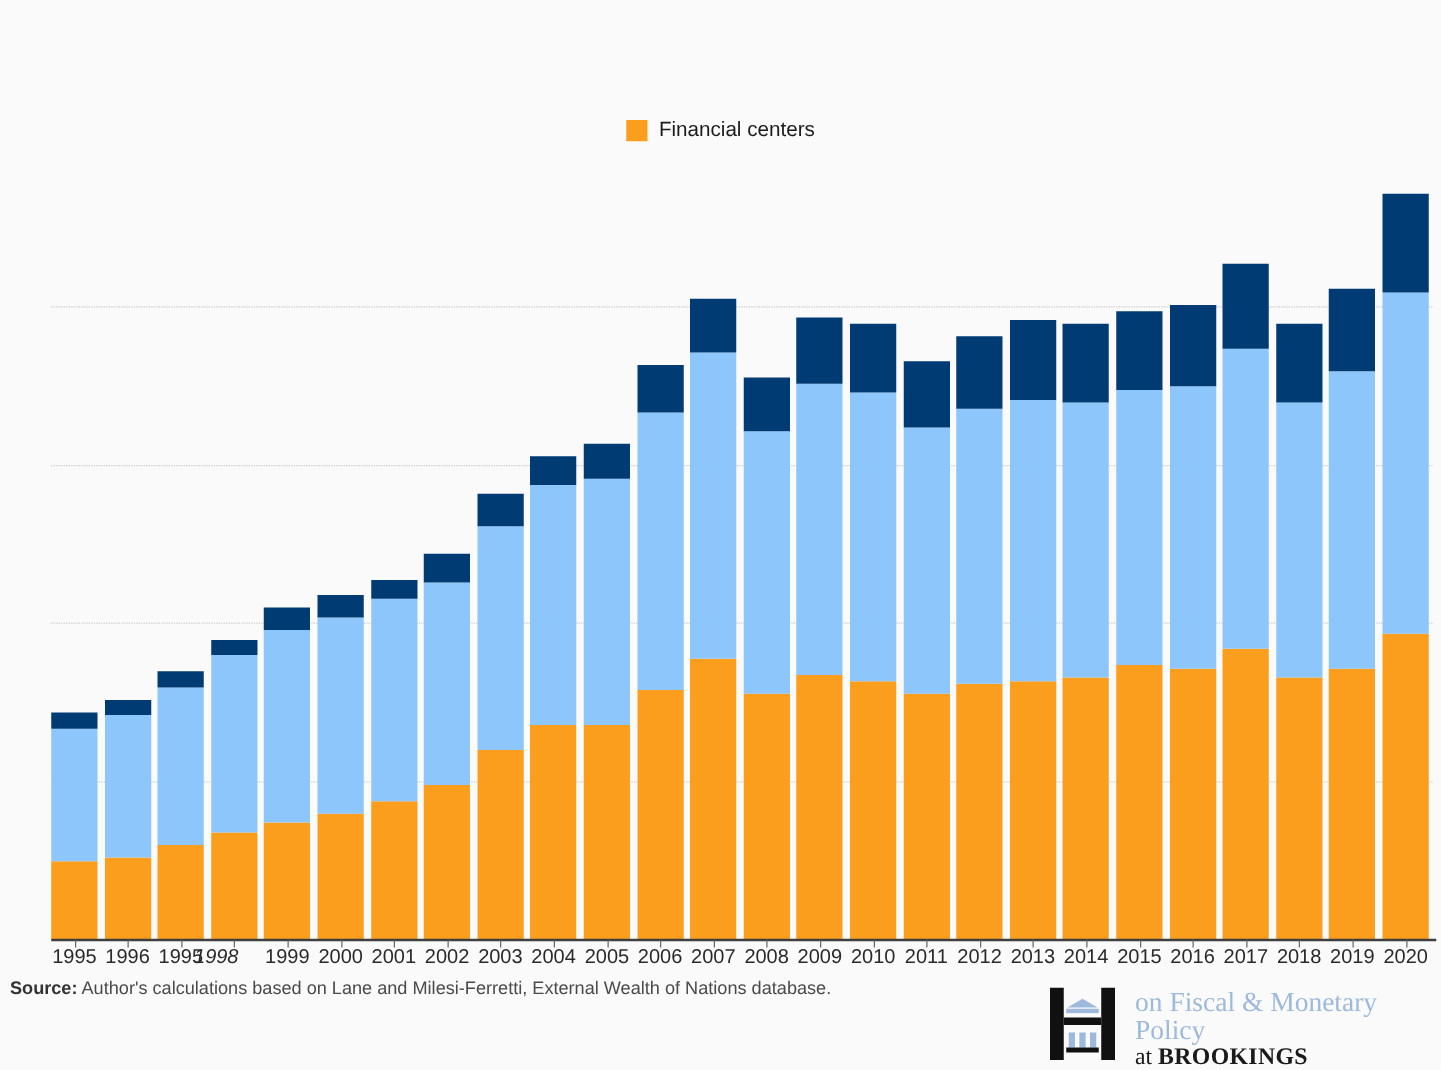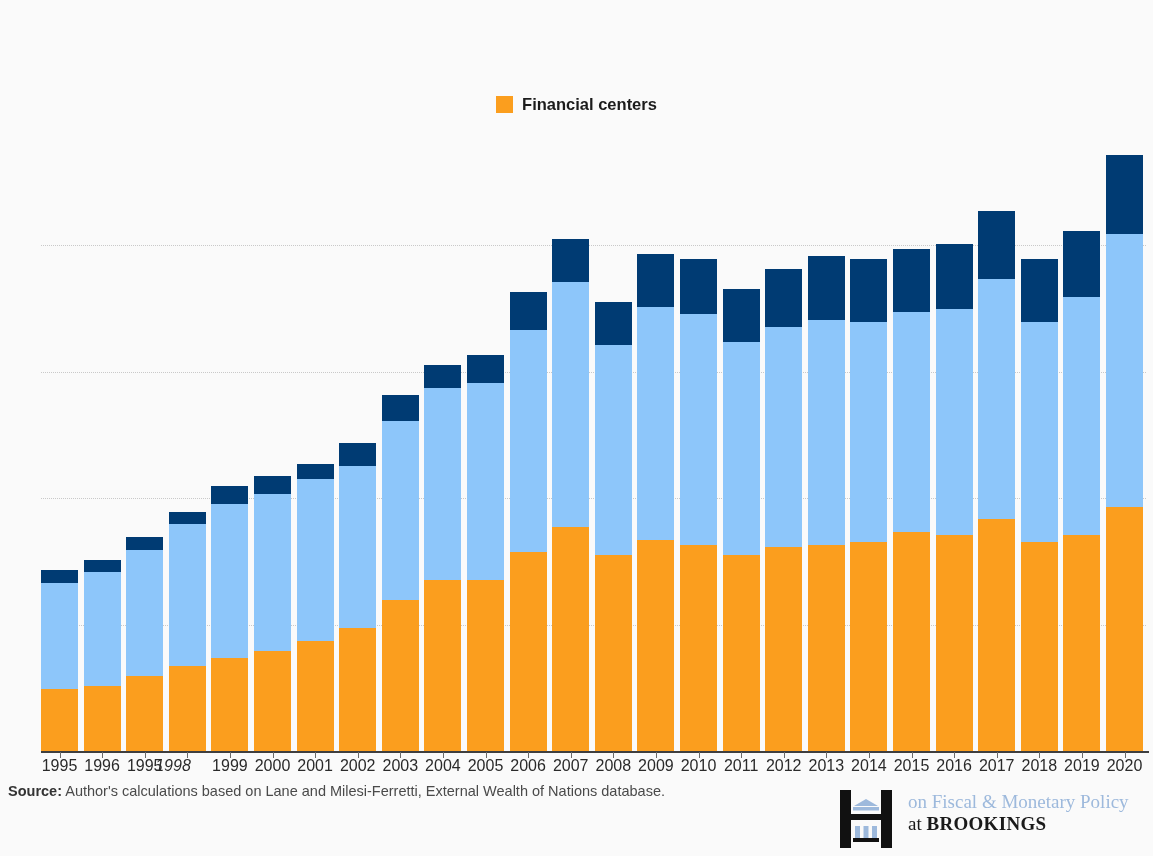--- a/index.html
+++ b/index.html
@@ -30,21 +30,20 @@
   #fig-subtitle {
     font-size: 17px; color: #222; font-weight: 400;
     line-height: 23px;
   }
 
   
   #legend {
     position: absolute; left: 0; right: 0; top: 95px;
     display: flex; justify-content: center; align-items: center;
     gap: 14px;
-    font-weight: bold;
   }
   .legend-item { display: flex; align-items: center; gap: 9px; }
   .legend-swatch { width: 17px; height: 17px; display: block; }
   .legend-label { font-size: 16.5px; color: #1c1c1c; white-space: nowrap; }
 
   
   #plot {
     position: absolute;
     left: 41px; top: 145px;
     width: 1105px; height: 607px;
@@ -89,21 +88,21 @@
     display: flex; align-items: flex-start; gap: 14px;
   }
   #logo-mark { width: 56px; height: 58px; display: block; }
   #logo-text { padding-top: 1px; }
   .logo-l1 {
     font-family: "Liberation Serif", serif;
     font-size: 21px; color: #1a1a1a; line-height: 23px;
   }
   .logo-l2 {
     font-family: "Liberation Serif", serif;
-    font-size: 19px; color: #9db9dc; line-height: 22px;
+    font-size: 22px; color: #9db9dc; line-height: 22px;
   }
   .logo-l3 {
     font-family: "Liberation Serif", serif;
     font-size: 19px; color: #1a1a1a; line-height: 22px;
   }
   .logo-l3 .bk { font-weight: bold; letter-spacing: .3px; }
 </style>
 </head>
 <body>
 

